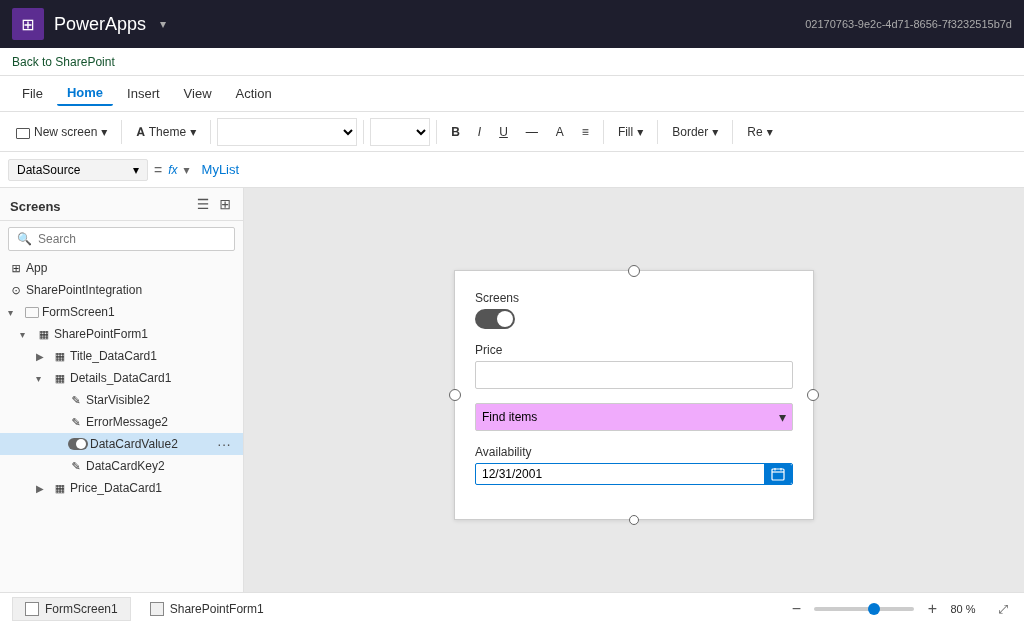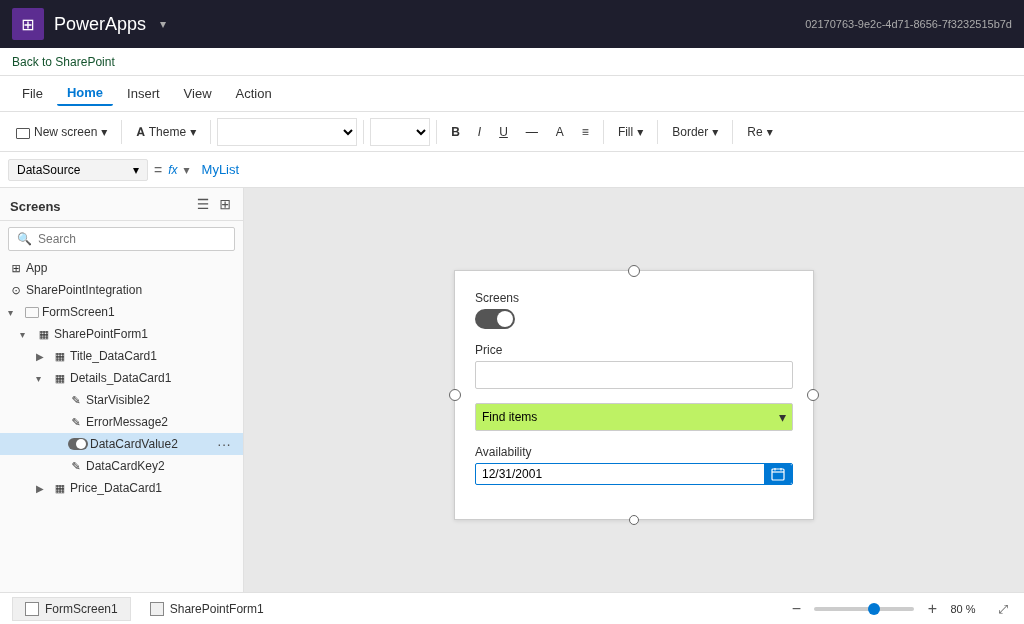--- a/index.html
+++ b/index.html
@@ -262,21 +262,21 @@
       width: 100%;
       height: 28px;
       border: 1px solid #ccc;
       border-radius: 2px;
       padding: 0 6px;
       font-size: 12px;
       display: flex;
       align-items: center;
       justify-content: space-between;
       cursor: pointer;
-      background: #bef264;
+      background: #f0abfc;
     }
     .field-dropdown-arrow { color: #333; font-size: 14px; }
 
     
     .date-input-wrapper {
       width: 100%;
       height: 22px;
       border: 1px solid #0078d4;
       border-radius: 2px;
       display: flex;

